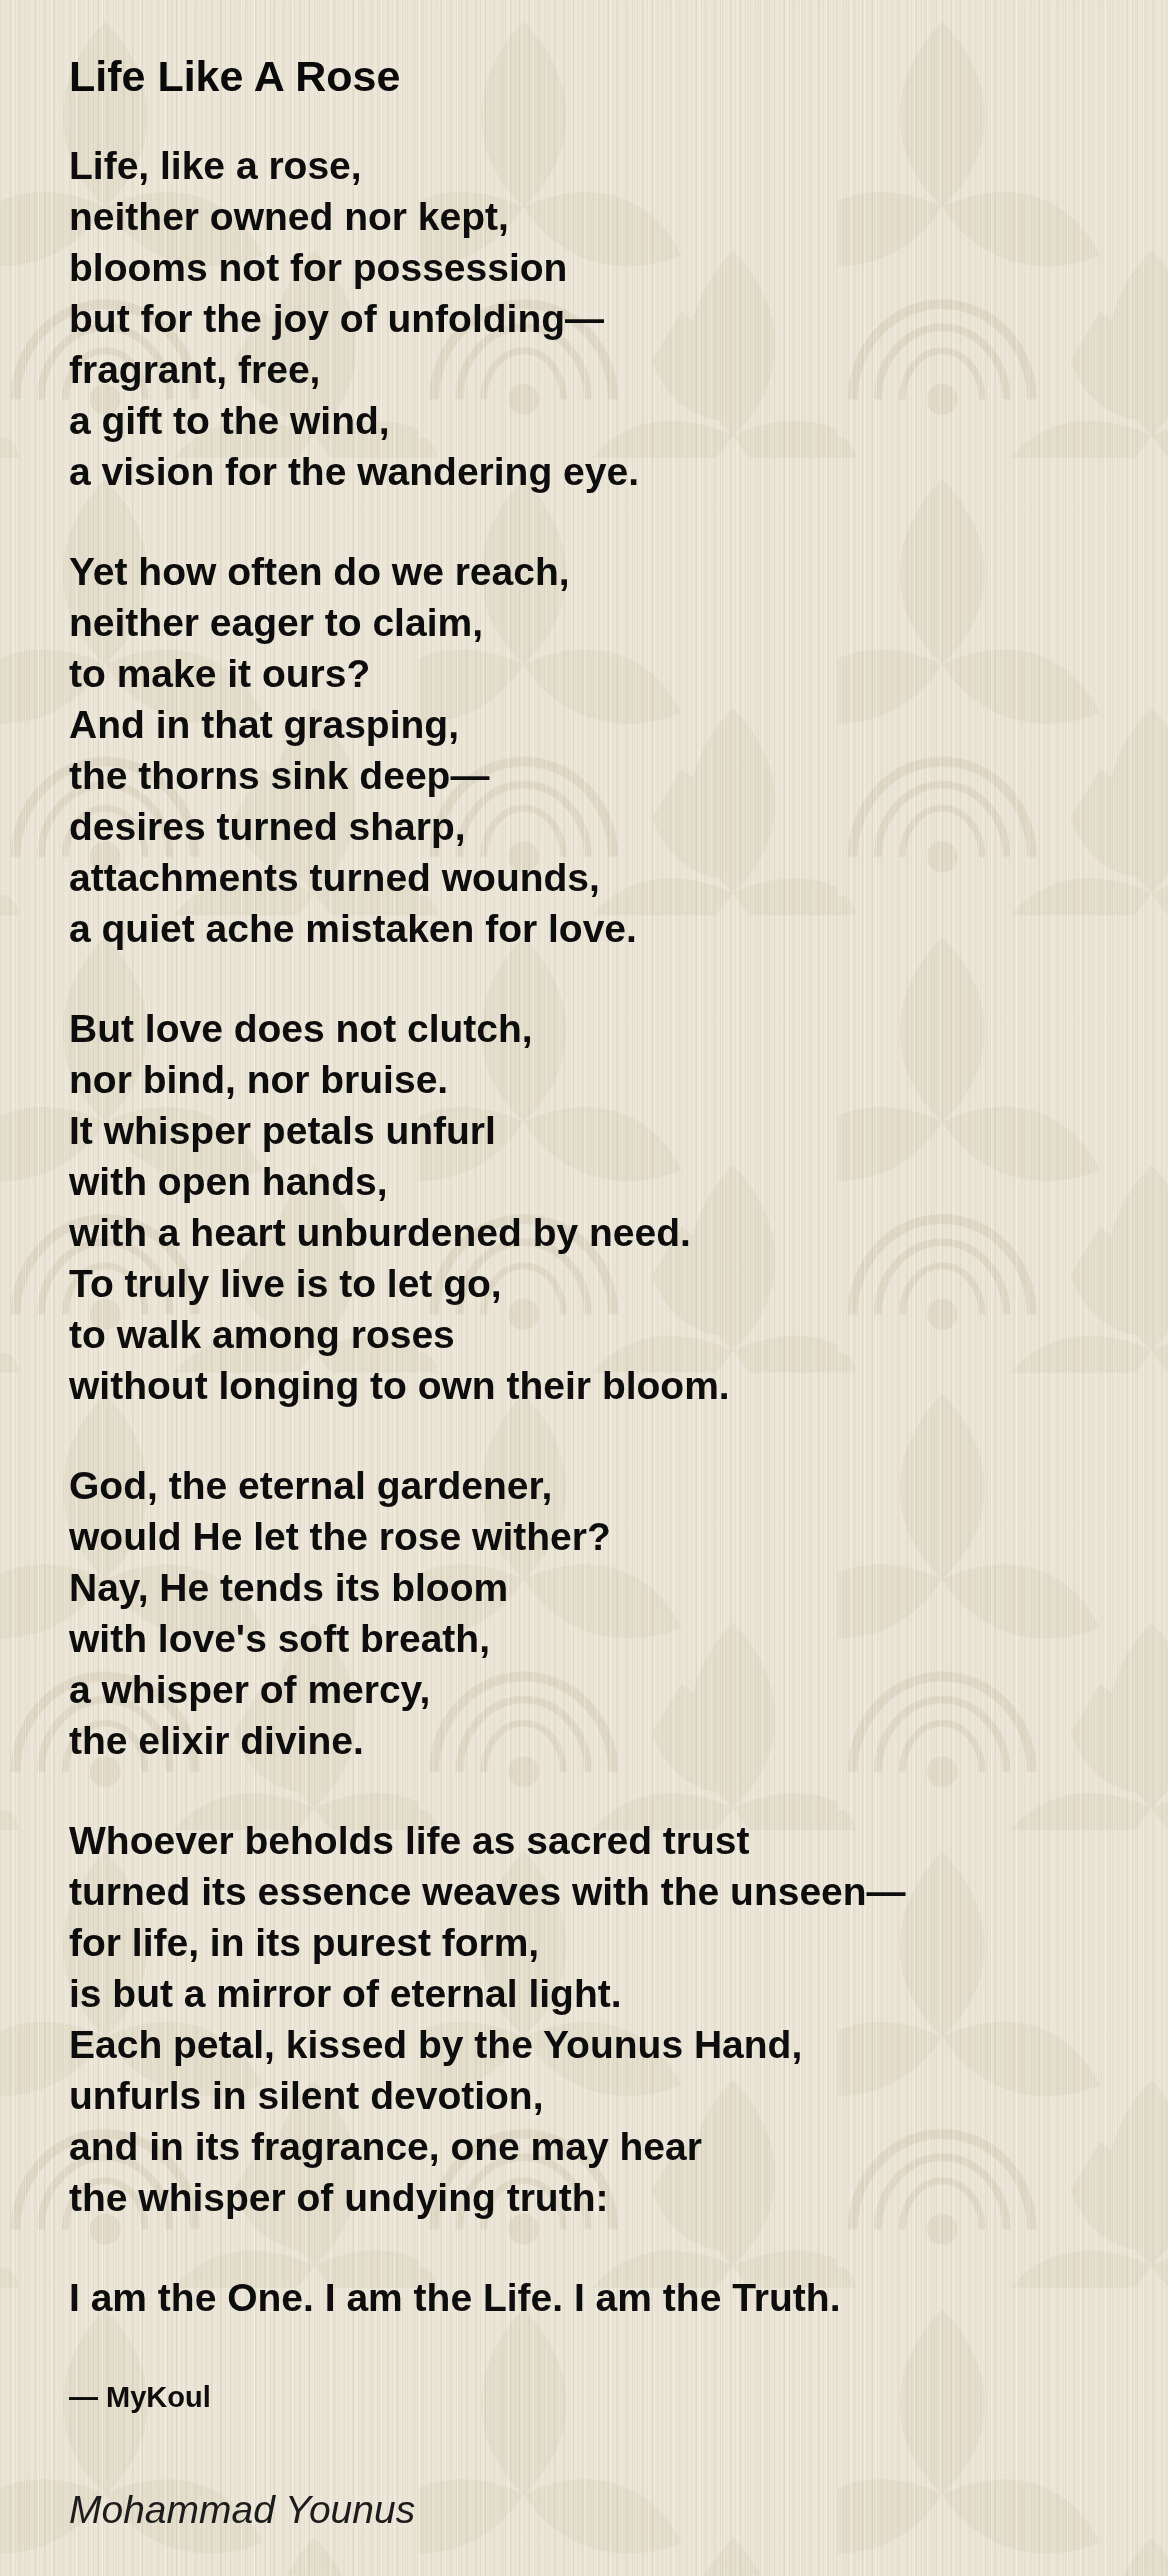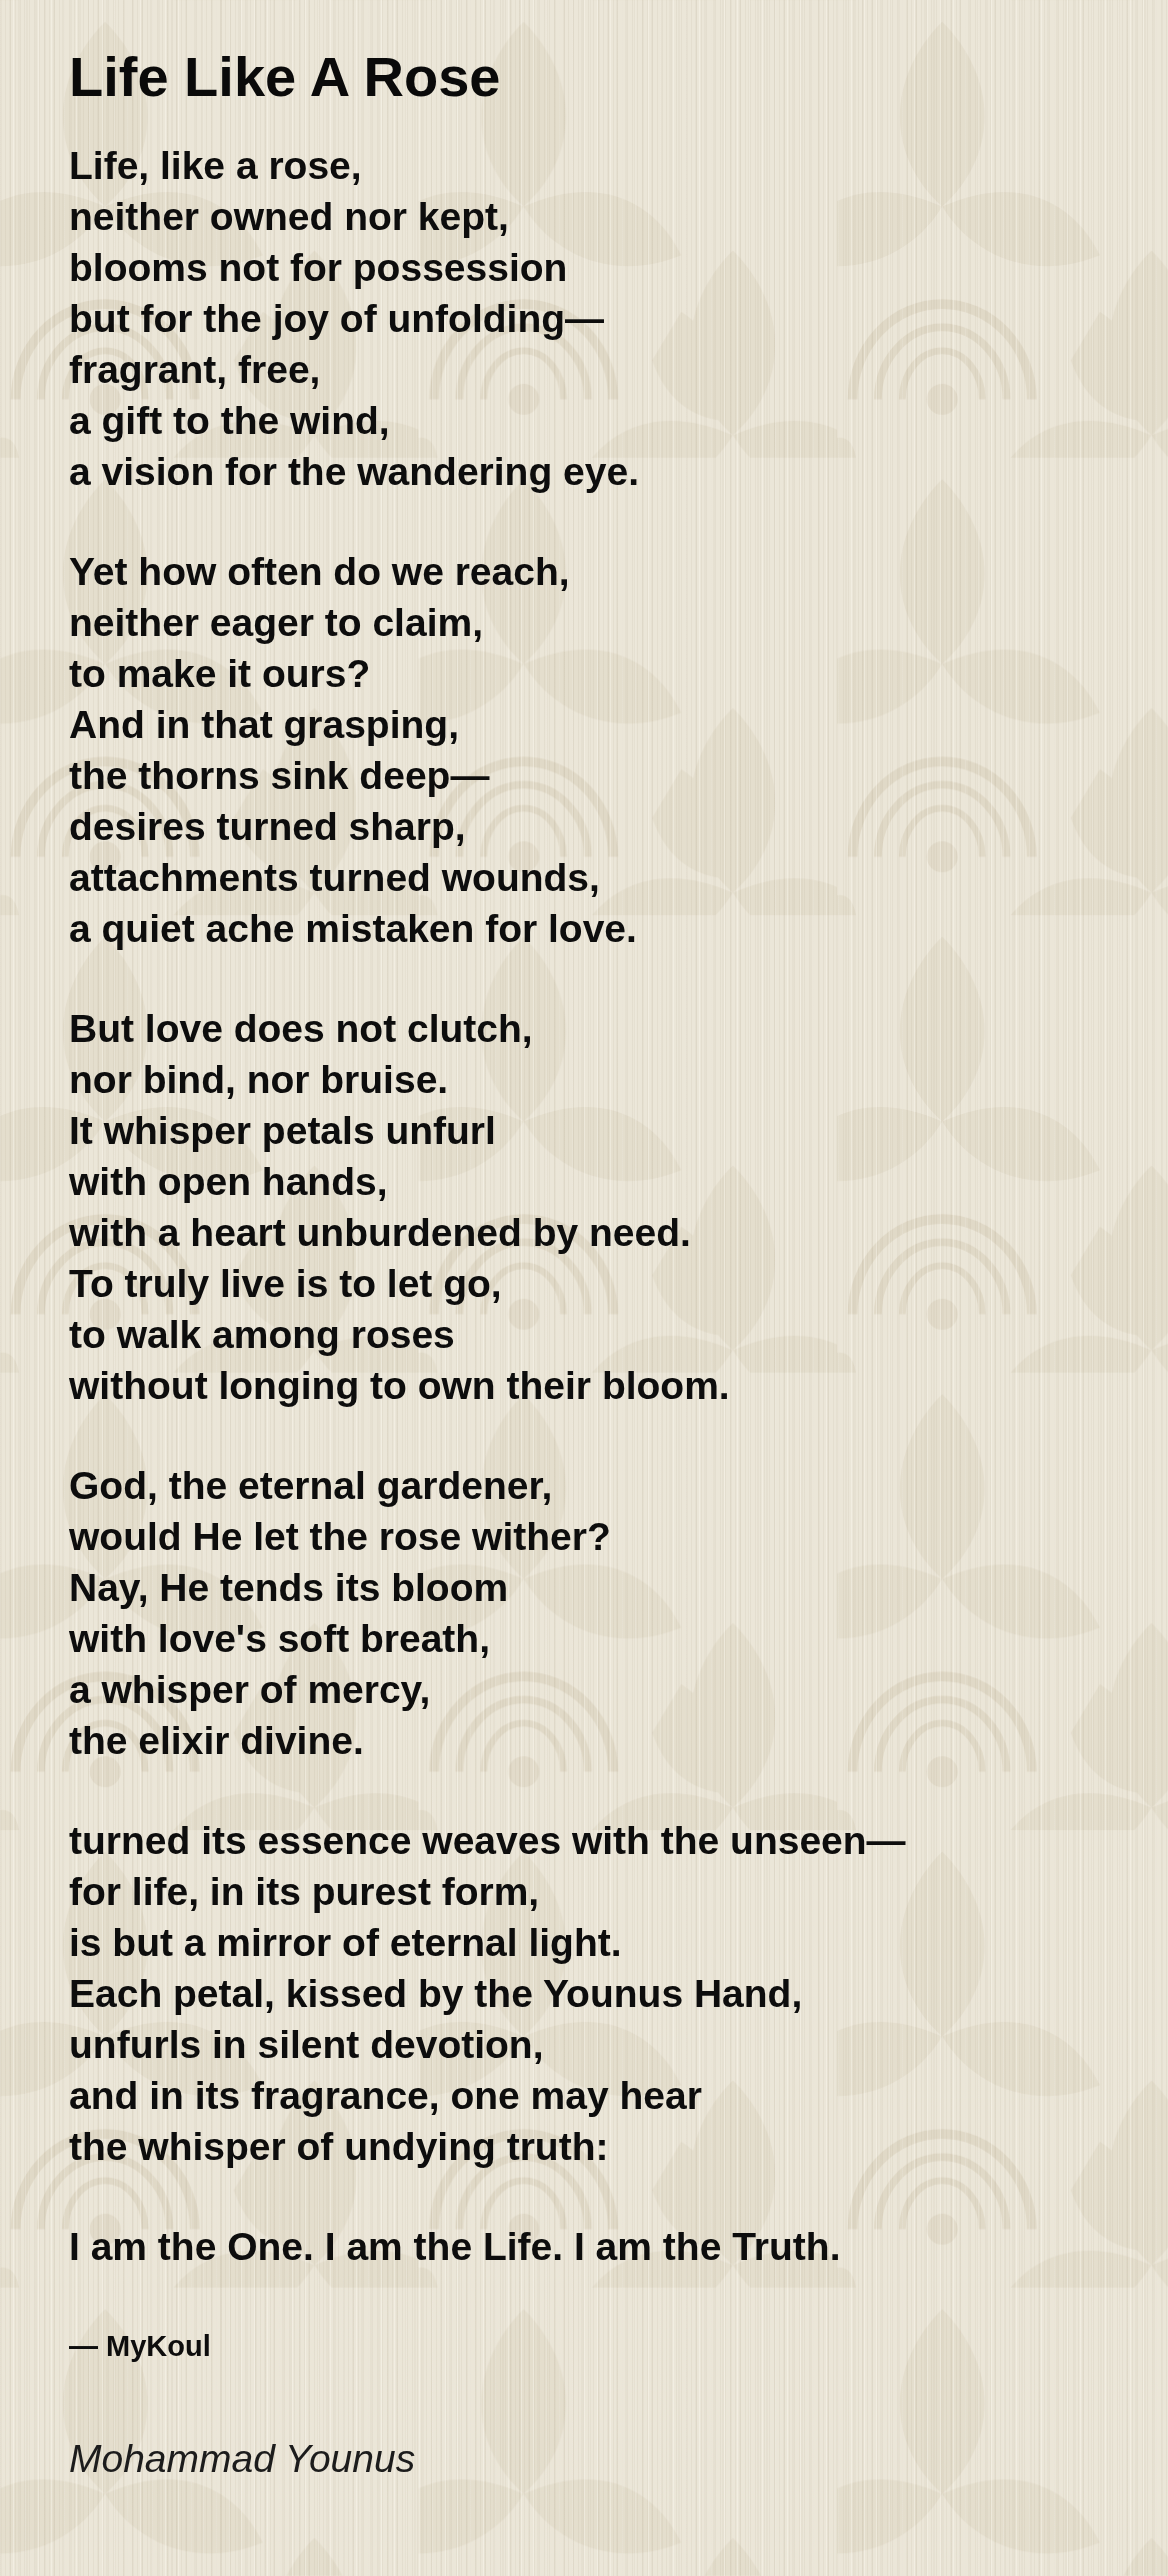--- a/index.html
+++ b/index.html
@@ -37,21 +37,21 @@
   .content {
     position: absolute;
     left: 69px;
     top: 51px;
     width: 1051px;
     z-index: 2;
     color: #0d0d0d;
   }
 
   .poem-title {
-    font-size: 56px;
+    font-size: 43px;
     line-height: 51px;
     font-weight: bold;
     color: #0a0a0a;
     margin: 0 0 38px 0;
   }
 
   .stanza {
     font-size: 39px;
     line-height: 51px;
     font-weight: bold;
@@ -152,20 +152,21 @@
     <p class="stanza">
       <span class="line">God, the eternal gardener,</span>
       <span class="line">would He let the rose wither?</span>
       <span class="line">Nay, He tends its bloom</span>
       <span class="line">with love's soft breath,</span>
       <span class="line">a whisper of mercy,</span>
       <span class="line">the elixir divine.</span>
     </p>
 
     <p class="stanza">
+      <span class="line">Whoever beholds life as sacred trust</span>
       <span class="line">turned its essence weaves with the unseen—</span>
       <span class="line">for life, in its purest form,</span>
       <span class="line">is but a mirror of eternal light.</span>
       <span class="line">Each petal, kissed by the Younus Hand,</span>
       <span class="line">unfurls in silent devotion,</span>
       <span class="line">and in its fragrance, one may hear</span>
       <span class="line">the whisper of undying truth:</span>
     </p>
 
     <p class="stanza">

